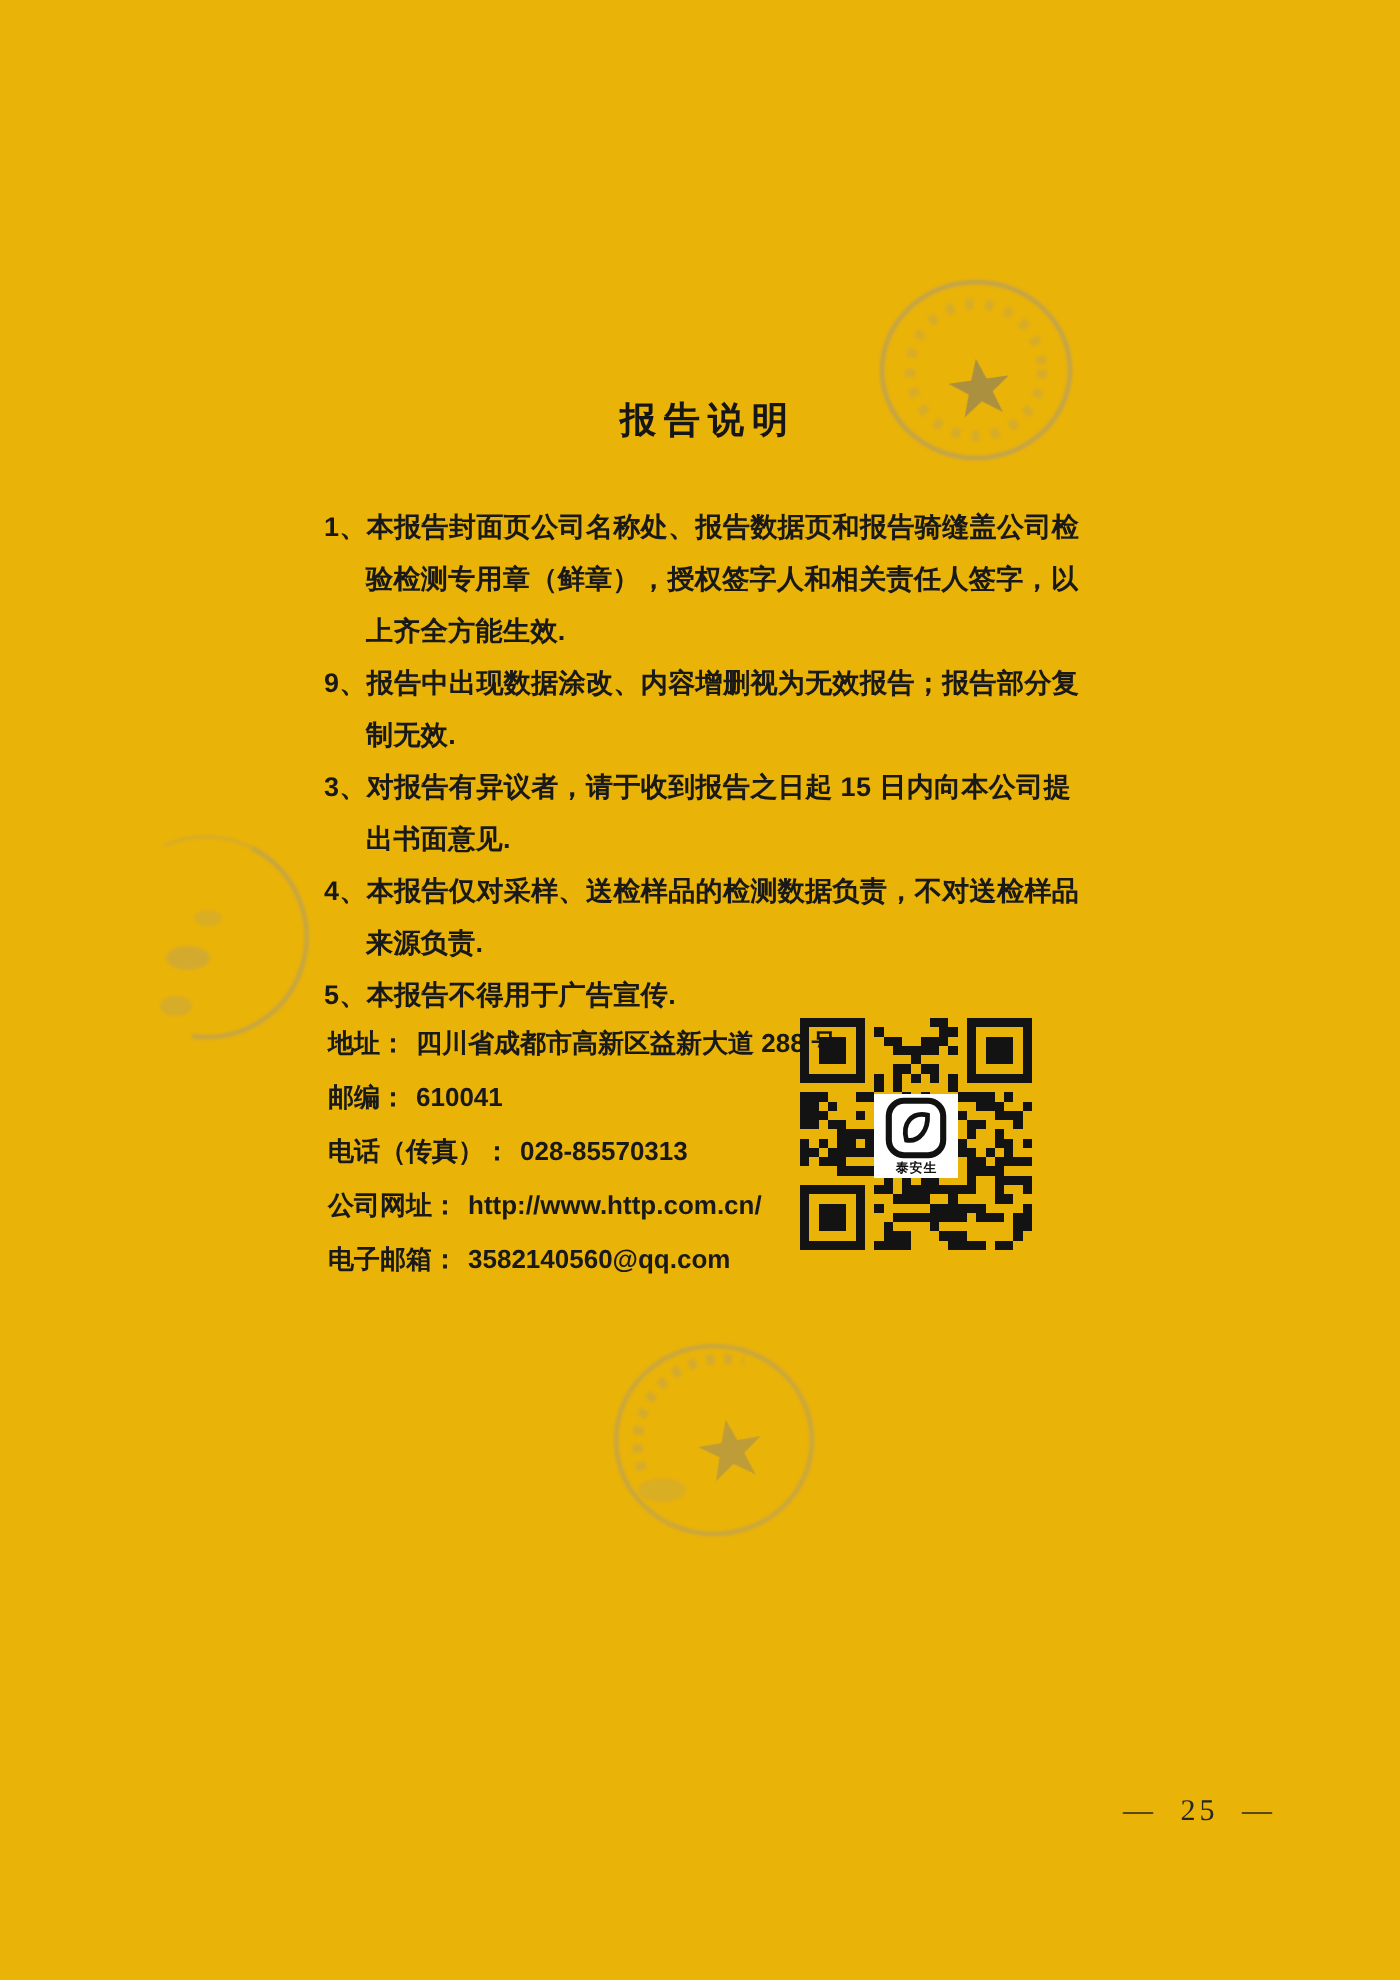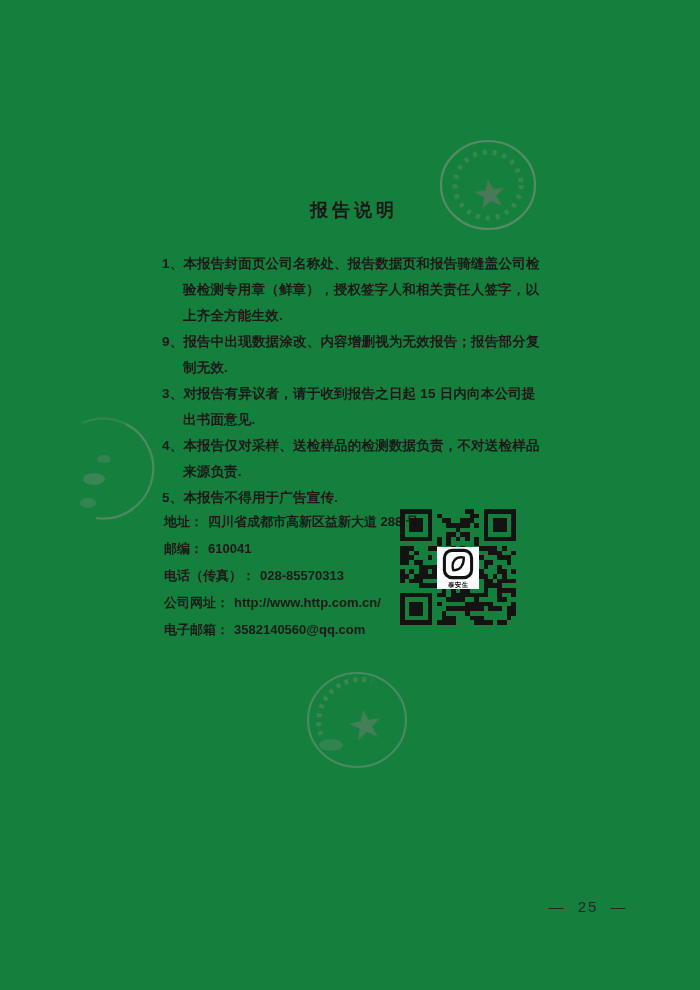--- a/index.html
+++ b/index.html
@@ -1,20 +1,20 @@
 <!DOCTYPE html>
 <html><head>
 <meta charset="utf-8">
 <style>
   html,body{margin:0;padding:0;background:#e8e8e8;}
   .page{
     position:relative;
     width:700px;height:990px;
     margin:0 auto;
-    background:#15803d;
+    background:#eab308;
     overflow:hidden;
     font-family:"Liberation Sans","DejaVu Sans",sans-serif;
     color:#1c1c1c;
   }
   .report-title{
     position:absolute;
     left:162px;top:199px;width:384px;
     margin:0;
     font-size:18px;line-height:23px;
     font-weight:700;
@@ -72,26 +72,26 @@
     transform:scale(0.92);
     white-space:nowrap;
   }
   .stamp{position:absolute;pointer-events:none;}
   .stamp-top{left:432px;top:133px;}
   .stamp-left{left:46px;top:407px;}
   .stamp-bottom{left:300px;top:665px;}
   .page-number{
     position:absolute;
     left:538px;top:898px;width:100px;
-    font-family:Liberation Sans, sans-serif;
+    font-family:Liberation Serif, serif;
     font-size:15px;
     letter-spacing:2px;
     word-spacing:6px;
     color:#262626;
-    text-align:center;
+    text-align:right;
   }
 </style>
 </head>
 <body>
 
 <div class="page">
 
   <svg width="0" height="0" style="position:absolute" aria-hidden="true">
     <defs>
       <filter id="soft" x="-20%" y="-20%" width="140%" height="140%">

